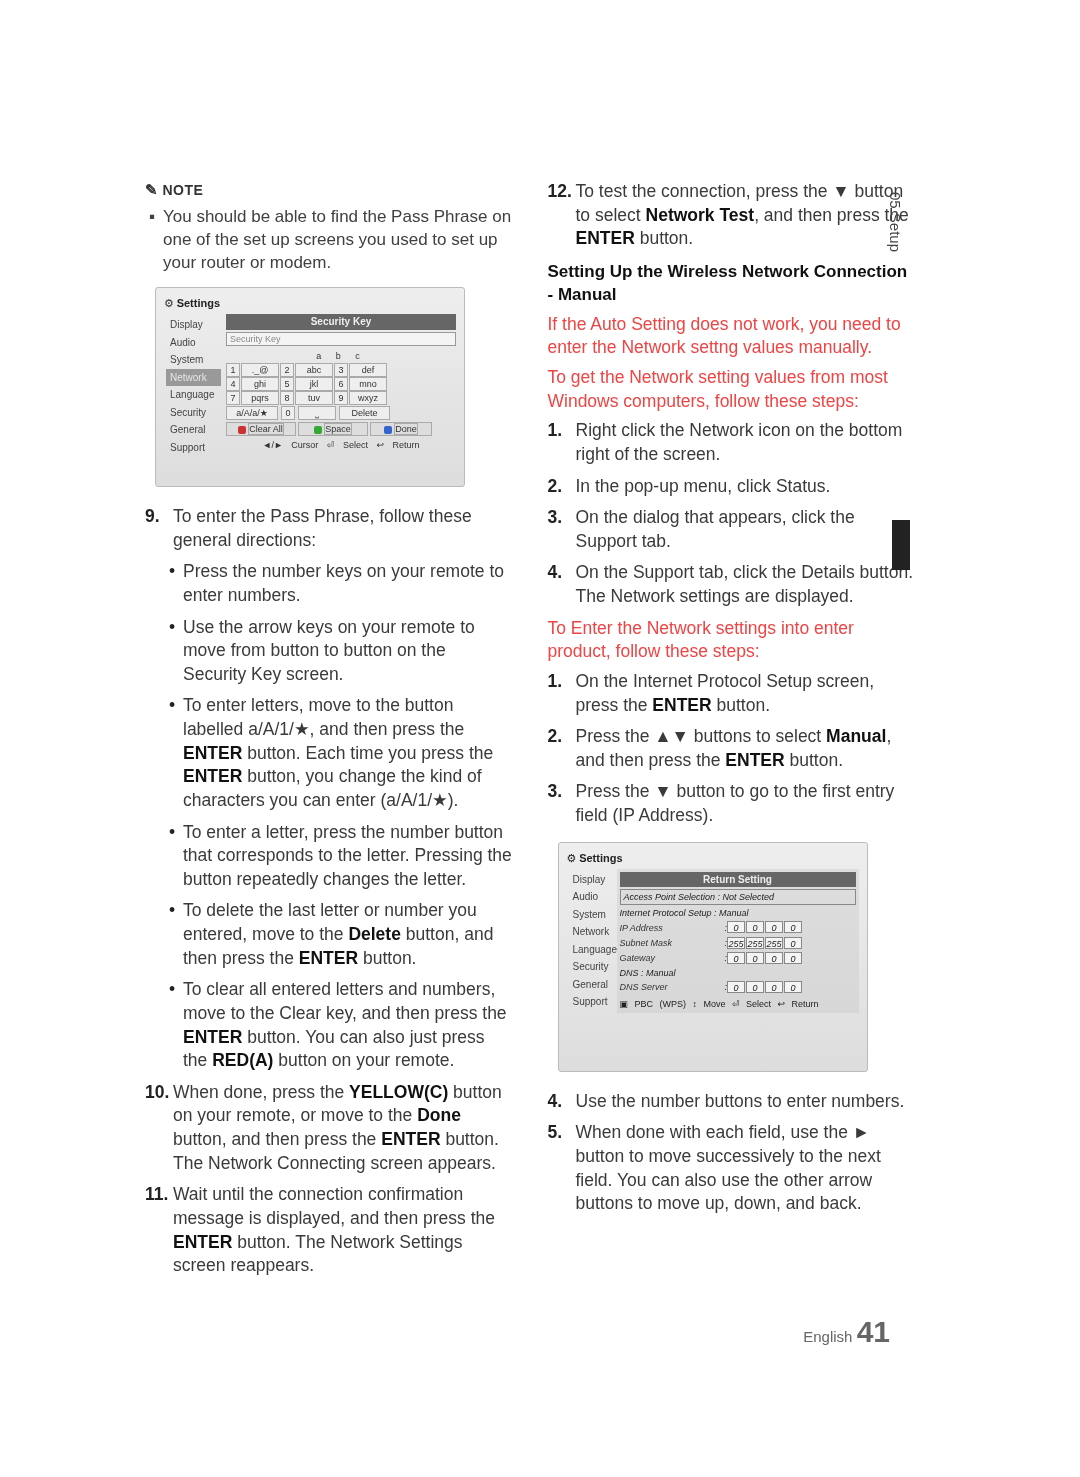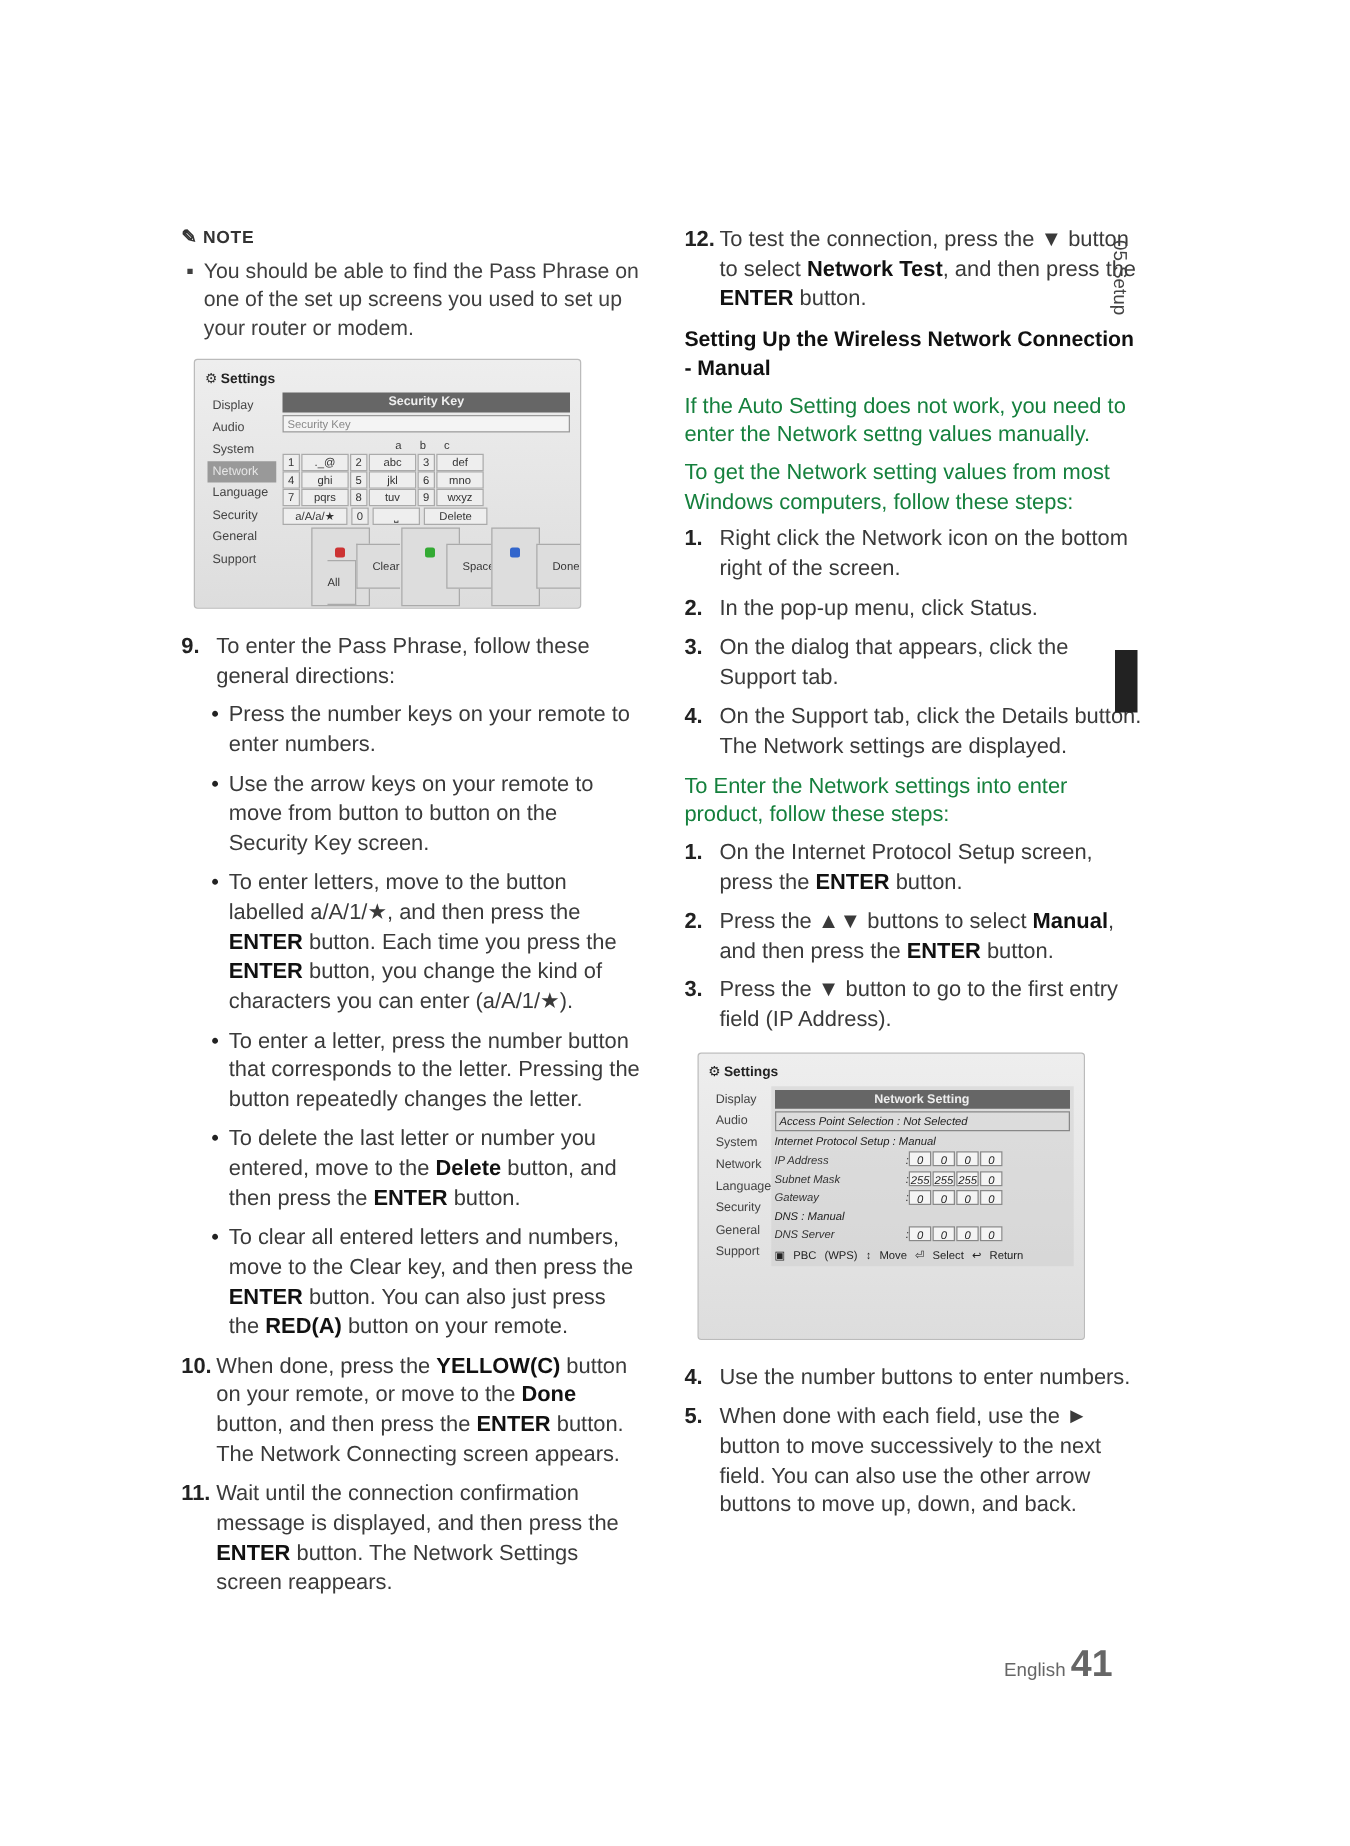--- a/index.html
+++ b/index.html
@@ -54,34 +54,34 @@
   .ss-side div { padding:2px 4px; }
   .ss-active { background:#999; color:#e6e6e6; }
   .ss-body { position:absolute; left:70px; top:26px; right:8px; }
   .ss-sk-title { text-align:center; font-weight:bold; font-size:10px; color:#eee; background:#666; padding:1px 0; margin-bottom:2px;}
   .ss-input { border:1px solid #999; background:#f4f4f4; height:14px; margin-bottom:4px; font-size:9px; padding:0 3px; color:#888;}
   .ss-rowhead { text-align:center; font-size:9px; letter-spacing:6px; margin:1px 0;}
   .ss-keys { display:grid; grid-template-columns: 14px 38px 14px 38px 14px 38px; gap:1px; }
   .ss-key { background:#eee; border:1px solid #aaa; text-align:center; font-size:9px; padding:0; }
   .ss-keyrow2 { display:grid; grid-template-columns: 52px 14px 38px 51px; gap:3px; margin-top:1px;}
   .ss-keyrow3 { display:grid; grid-template-columns: 70px 70px 62px; gap:2px; margin-top:2px; text-align:center; font-size:9px;}
-  .ss-keyrow3 span { border:1px solid #aaa; background:#ddd; padding:12px;margin-left:23px;}
+  .ss-keyrow3 span { border:1px solid #aaa; background:#ddd; padding:0;}
   .ss-foot { text-align:center; font-size:9px; margin-top:3px; word-spacing:6px;}
   .r-btn{display:inline-block; width:8px;height:8px;border-radius:2px;background:#c33;vertical-align:middle;margin-right:2px;}
   .g-btn{display:inline-block; width:8px;height:8px;border-radius:2px;background:#3a3;vertical-align:middle;margin-right:2px;}
   .b-btn{display:inline-block; width:8px;height:8px;border-radius:2px;background:#36c;vertical-align:middle;margin-right:2px;}
   .numstep { display:flex; margin-bottom:8px; }
   .numstep .num { font-weight:bold; width:28px; flex-shrink:0; }
   .numstep .txt { flex:1; color:#3a3a3a; }
   .bullet { display:flex; margin:8px 0 8px 24px; }
   .bullet .dot { width:14px; flex-shrink:0; }
   .bullet .txt { flex:1; color:#3a3a3a; }
   b { font-weight:bold; color:#111; }
   .sub-head { font-weight:bold; margin:10px 0 6px 0; font-size:17px; color:#111;}
-  .para { margin:6px 0; color:#15803d; }
+  .para { margin:6px 0; color:#ef4444; }
   .screenshot2 {
     width: 310px;
     height: 230px;
     background: linear-gradient(#eee,#ddd);
     border: 1px solid #bbb;
     border-radius: 3px;
     margin: 14px 0 18px 10px;
     position: relative;
     overflow: hidden;
     font-size: 10px;
@@ -278,21 +278,21 @@
         <div>Display</div>
         <div>Audio</div>
         <div>System</div>
         <div>Network</div>
         <div>Language</div>
         <div>Security</div>
         <div>General</div>
         <div>Support</div>
       </div>
       <div class="ss2-body">
-        <div class="ss-sk-title">Network Setting</div>
+        <div class="ss-sk-title">Return Setting</div>
         <div class="ss2-row" style="border:1px solid #888; padding:1px 3px;">Access Point Selection  : Not Selected</div>
         <div class="ss2-row">Internet Protocol Setup  : Manual</div>
         <div class="ss2-row"><span class="ss2-lbl">IP Address</span>: <span class="ss2-vals"><span>0</span><span>0</span><span>0</span><span>0</span></span></div>
         <div class="ss2-row"><span class="ss2-lbl">Subnet Mask</span>: <span class="ss2-vals"><span>255</span><span>255</span><span>255</span><span>0</span></span></div>
         <div class="ss2-row"><span class="ss2-lbl">Gateway</span>: <span class="ss2-vals"><span>0</span><span>0</span><span>0</span><span>0</span></span></div>
         <div class="ss2-row">DNS                          : Manual</div>
         <div class="ss2-row"><span class="ss2-lbl">DNS Server</span>: <span class="ss2-vals"><span>0</span><span>0</span><span>0</span><span>0</span></span></div>
         <div class="ss2-foot">▣ PBC (WPS)   ↕ Move   ⏎ Select   ↩ Return</div>
       </div>
     </div>

